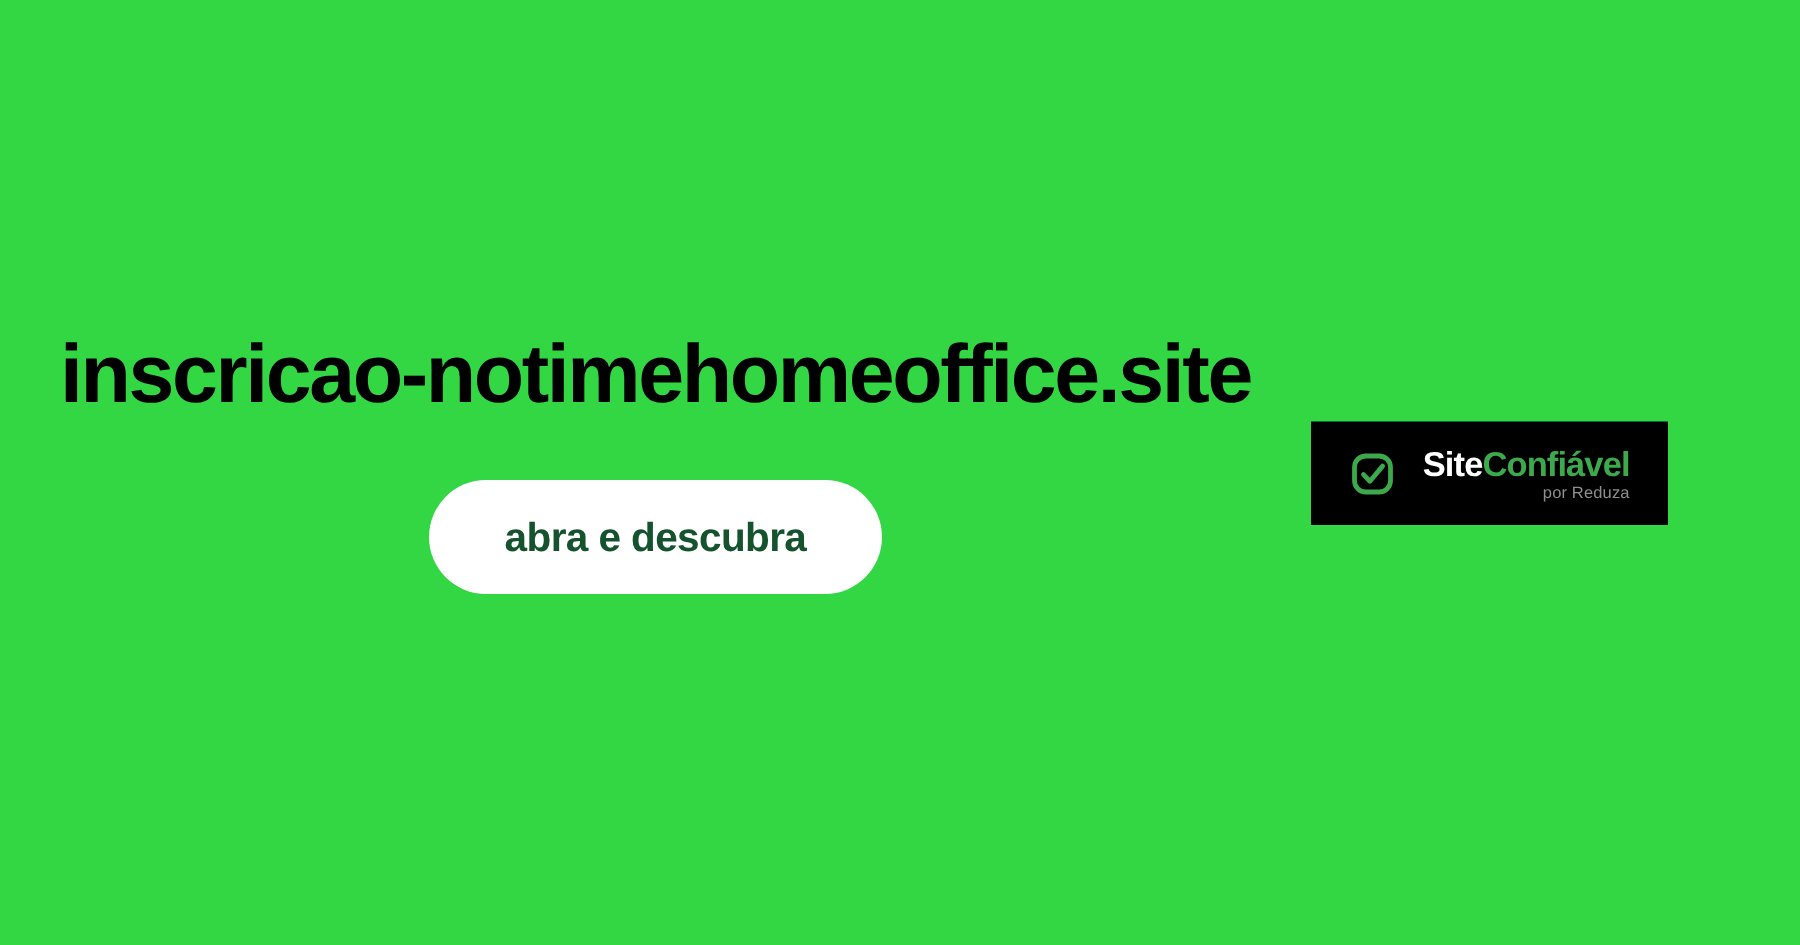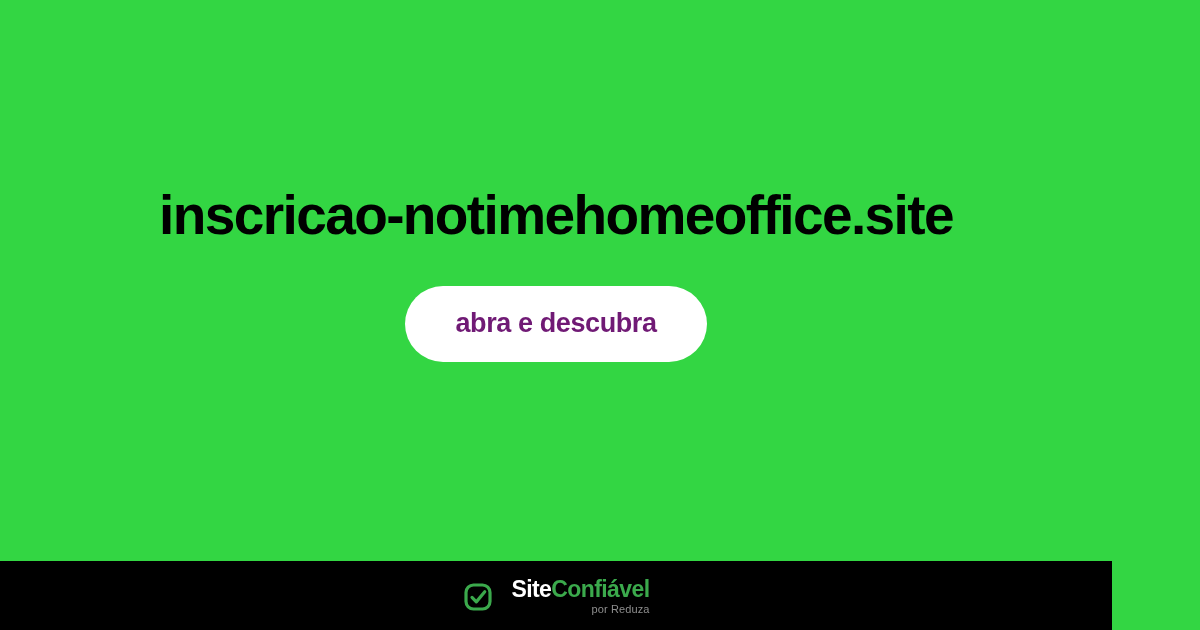--- a/index.html
+++ b/index.html
@@ -13,22 +13,23 @@
     overflow: hidden;
     font-family: "Liberation Sans", sans-serif;
     background: #33d643;
   }
 
   .card {
     position: relative;
     width: 1112px;
     height: 630px;
     display: flex;
-    flex-direction: column;
+    flex-direction: row;
     background: #33d643;
+    align-items: center;
   }
 
   
   .hero {
     position: relative;
     height: 561px;
     width: 100%;
     background: #33d643;
     display: flex;
     flex-direction: column;
@@ -69,21 +70,21 @@
     width: 100%;
   }
 
   .cta-button {
     display: inline-flex;
     align-items: center;
     justify-content: center;
     width: 302px;
     height: 76px;
     background: #ffffff;
-    color: #701a75;
+    color: #14532d;
     border: none;
     border-radius: 38px;
     font-family: "Liberation Sans", sans-serif;
     font-weight: 700;
     font-size: 27px;
     letter-spacing: -0.4px;
     cursor: pointer;
     box-sizing: border-box;
     text-decoration: none;
   }

